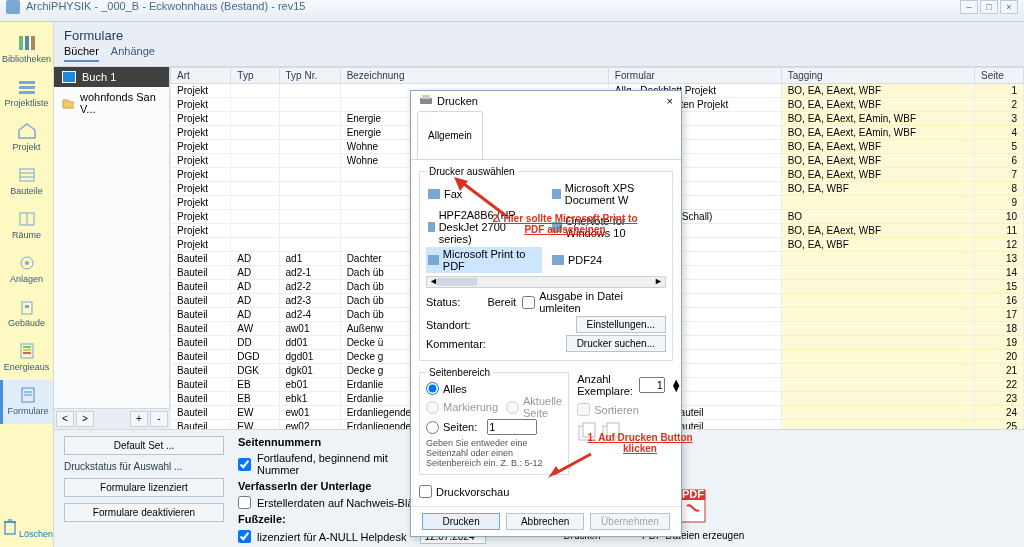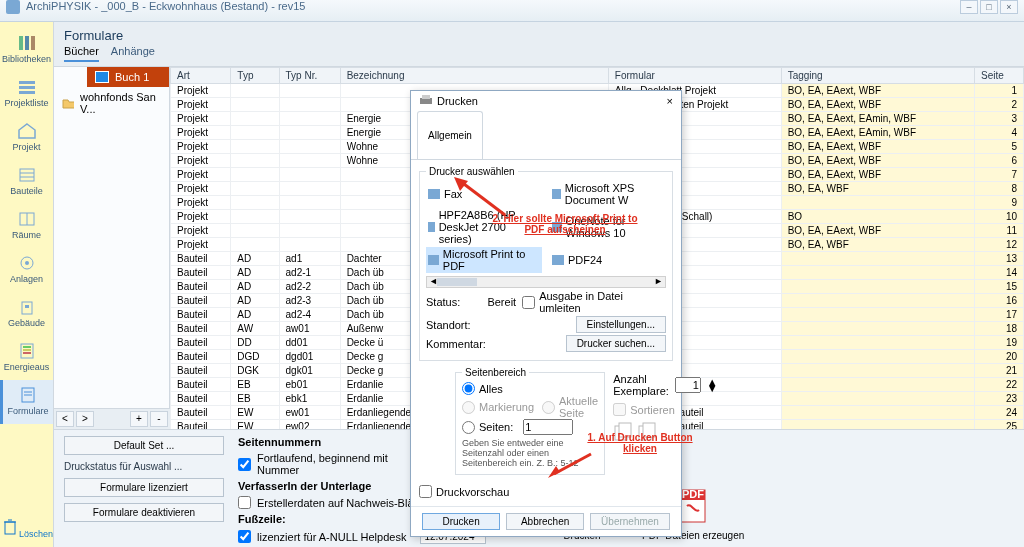--- a/index.html
+++ b/index.html
@@ -26,21 +26,21 @@
 .heading { padding: 6px 10px 2px; font-size: 13px; color: #1a3a5a; }
 .subtabs { display: flex; gap: 12px; padding: 0 10px 4px; color: #3a5a7a; border-bottom: 1px solid #d0d8e0; }
 .subtabs .tab { cursor: pointer; padding-bottom: 3px; }
 .subtabs .tab.active { color: #000; border-bottom: 2px solid #4a90d9; font-weight: 500; }
 
 .content { flex: 1; display: flex; overflow: hidden; }
 
 
 .tree { width: 116px; border-right: 1px solid #d0d8e0; background: #fafcfe; overflow: auto; }
 .tree .node { display: flex; align-items: center; padding: 4px 8px; gap: 6px; cursor: pointer; }
-.tree .node.sel { background: #c2410c; color: #fff; margin-left: 33px; }
+.tree .node.sel { background: #404040; color: #fff; }
 .tree .ficon { width: 14px; height: 12px; }
 
 
 .gridwrap { flex: 1; overflow: auto; background: #fff; position: relative; }
 table.grid { border-collapse: collapse; width: 100%; }
 table.grid th { background: #f0f4f8; border: 1px solid #d6dde4; padding: 2px 6px; font-weight: 400; color: #2a3a4a; text-align: left; font-size: 10px; position: sticky; top: 0; }
 table.grid td { border: 1px solid #eceff2; padding: 1px 6px; font-size: 10px; white-space: nowrap; overflow: hidden; height: 13px; }
 table.grid td.tag { background: #fff9d6; }
 table.grid td.num { text-align: right; }
 
@@ -75,21 +75,21 @@
 .dialog .pitem.sel { background: #cde6ff; }
 .dialog .picon { width: 12px; height: 10px; background: #7aa8d4; }
 .dialog .scroll { height: 12px; background: #f0f0f0; border: 1px solid #d0d0d0; position: relative; margin-top: 3px; }
 .dialog .scroll .thumb { position: absolute; left: 10px; width: 40px; top: 1px; bottom: 1px; background: #cfd8e2; }
 .dialog .formrow { display: flex; align-items: center; gap: 6px; margin: 2px 0; font-size: 10px; }
 .dialog .formrow .k { width: 56px; }
 .dialog .rcol { margin-left: auto; }
 .dialog .dbtn { border: 1px solid #b7c3cf; background: #f3f6f9; padding: 2px 10px; cursor: pointer; font-size: 10px; min-width: 78px; }
 .dialog .dbtn:disabled { color: #9aa; }
 .dialog .dfooter { display: flex; gap: 6px; justify-content: center; padding: 6px; border-top: 1px solid #e0e6ec; }
-.dialog .pages { display: grid; grid-template-columns: 1fr 1fr; gap: 4px; margin-left: 36px; }
+.dialog .pages { display: grid; grid-template-columns: 1fr 1fr; gap: 4px; }
 .dialog .radio, .dialog .check { display: flex; align-items: center; gap: 4px; font-size: 10px; }
 
 
 .annot { position: absolute; color: #e03020; font-weight: 600; font-size: 10px; z-index: 60; pointer-events: none; text-decoration: underline; }
 .arrow { position: absolute; z-index: 55; pointer-events: none; }
 
 
 input[type=checkbox], input[type=radio] { margin: 0; }
 </style>
 </head>

